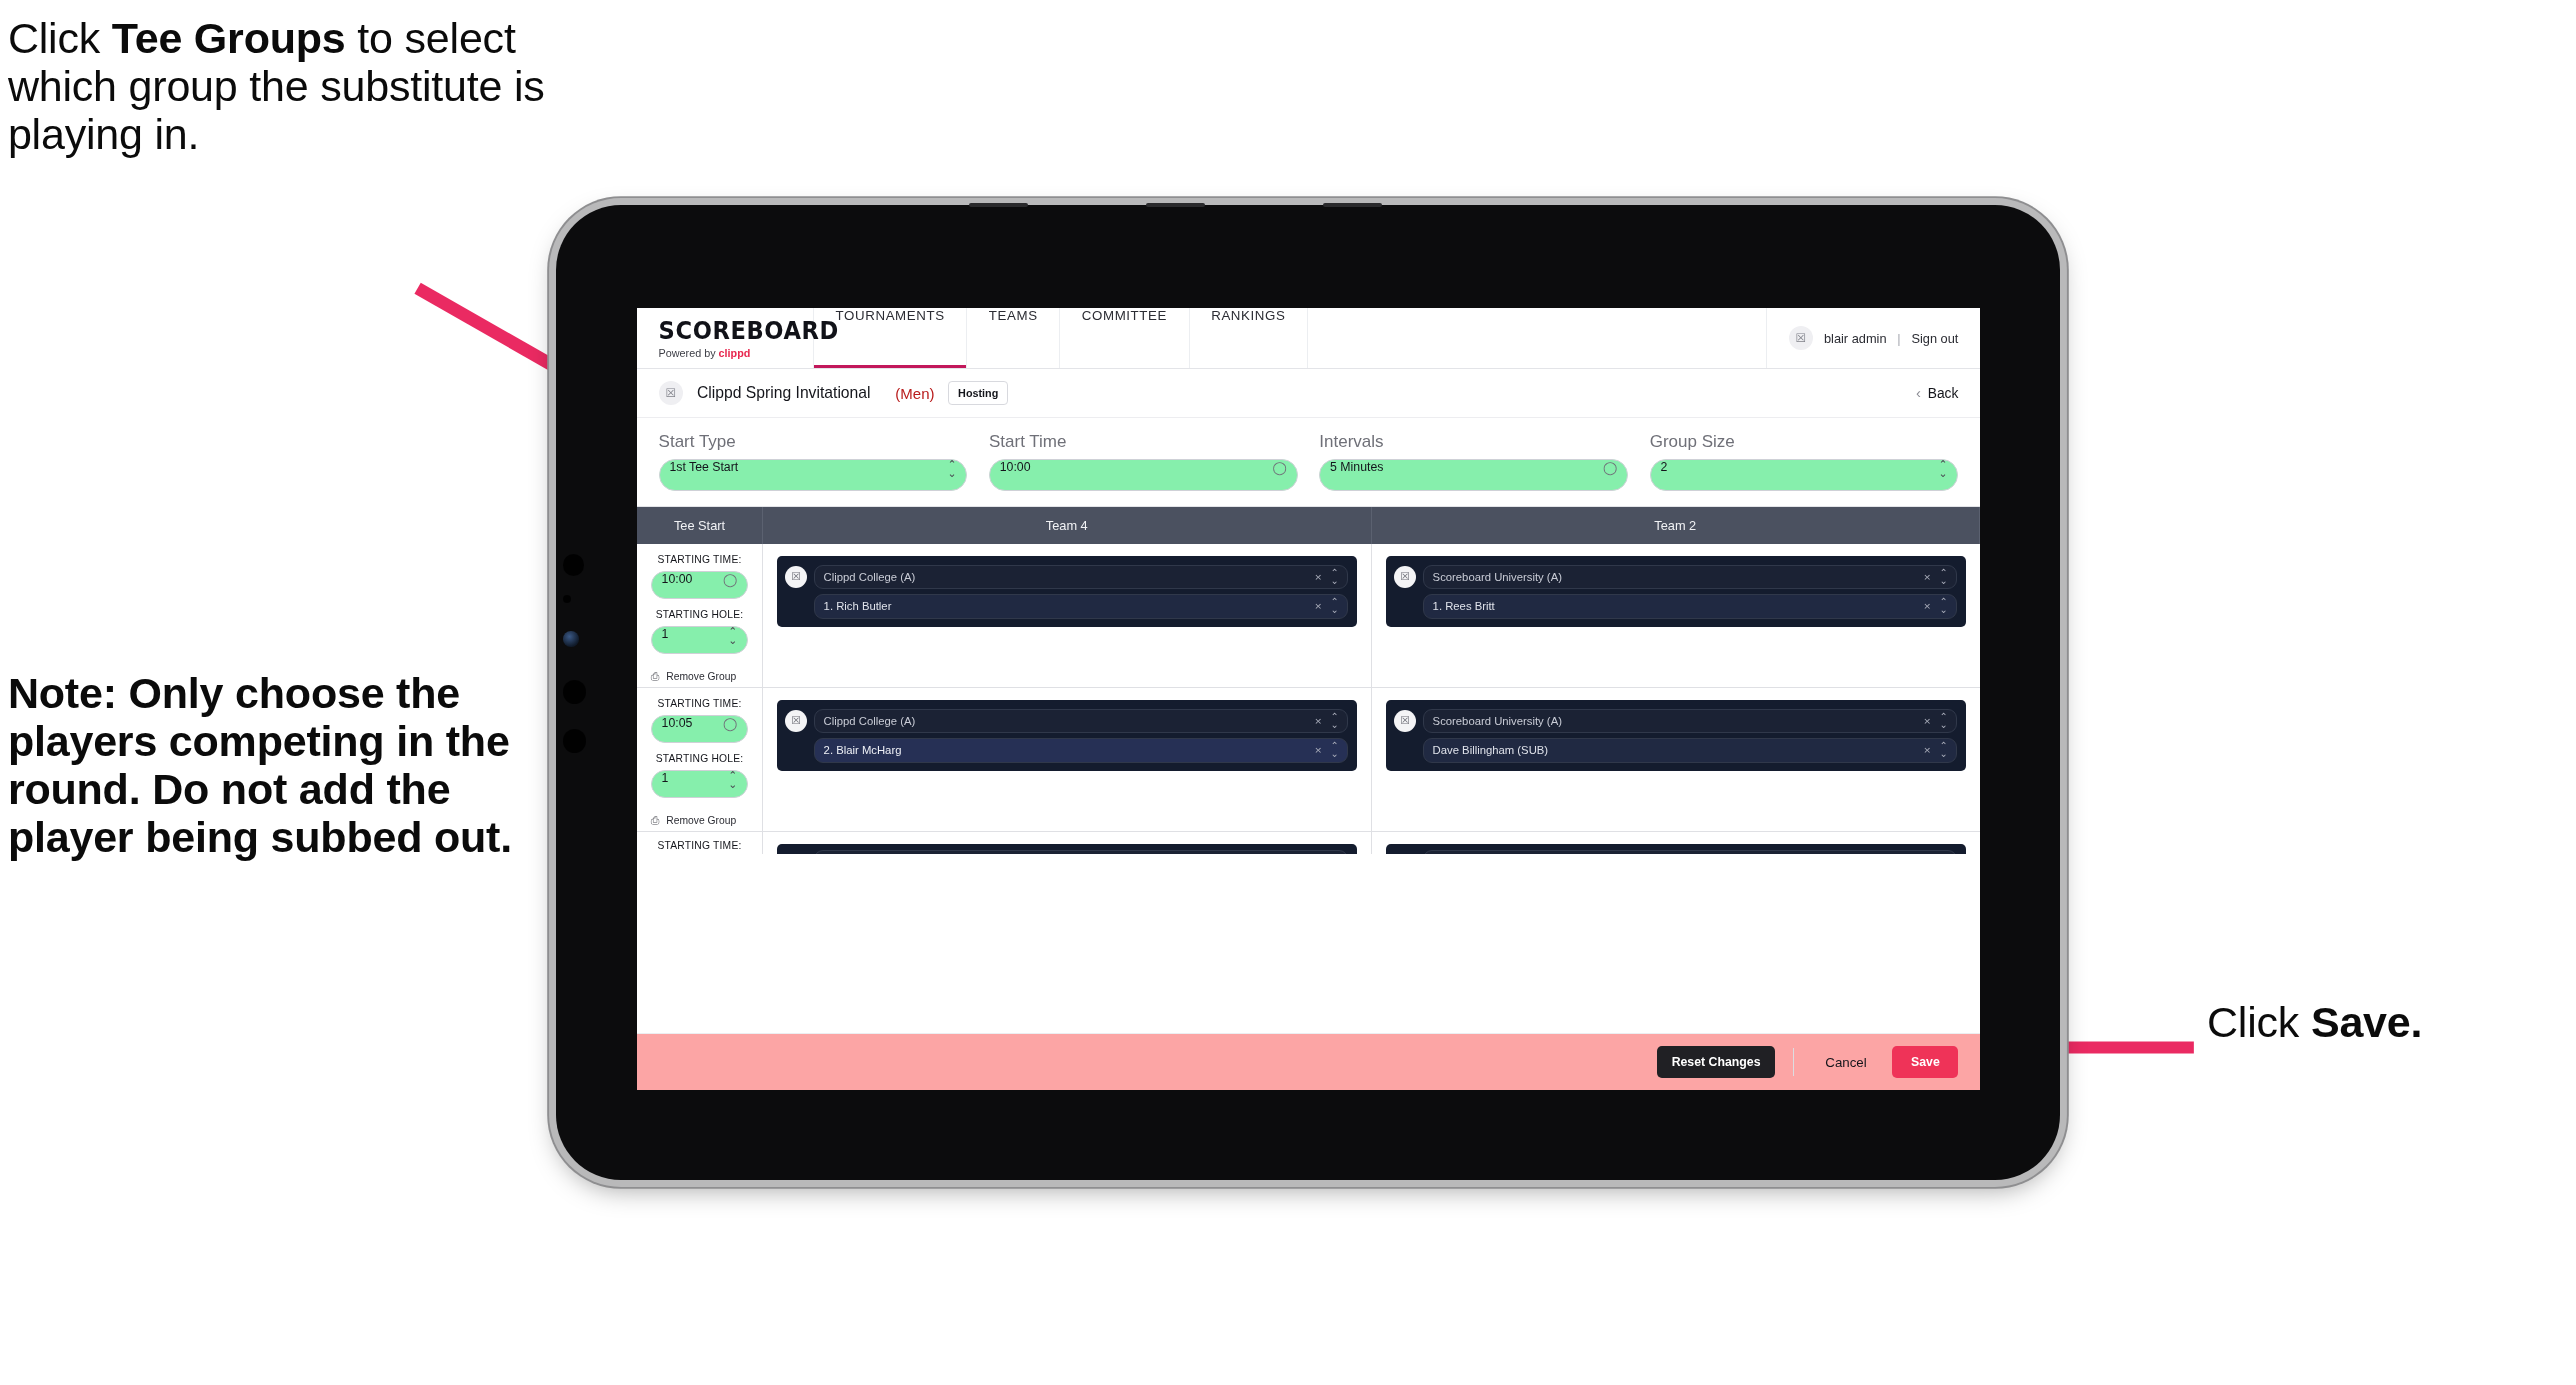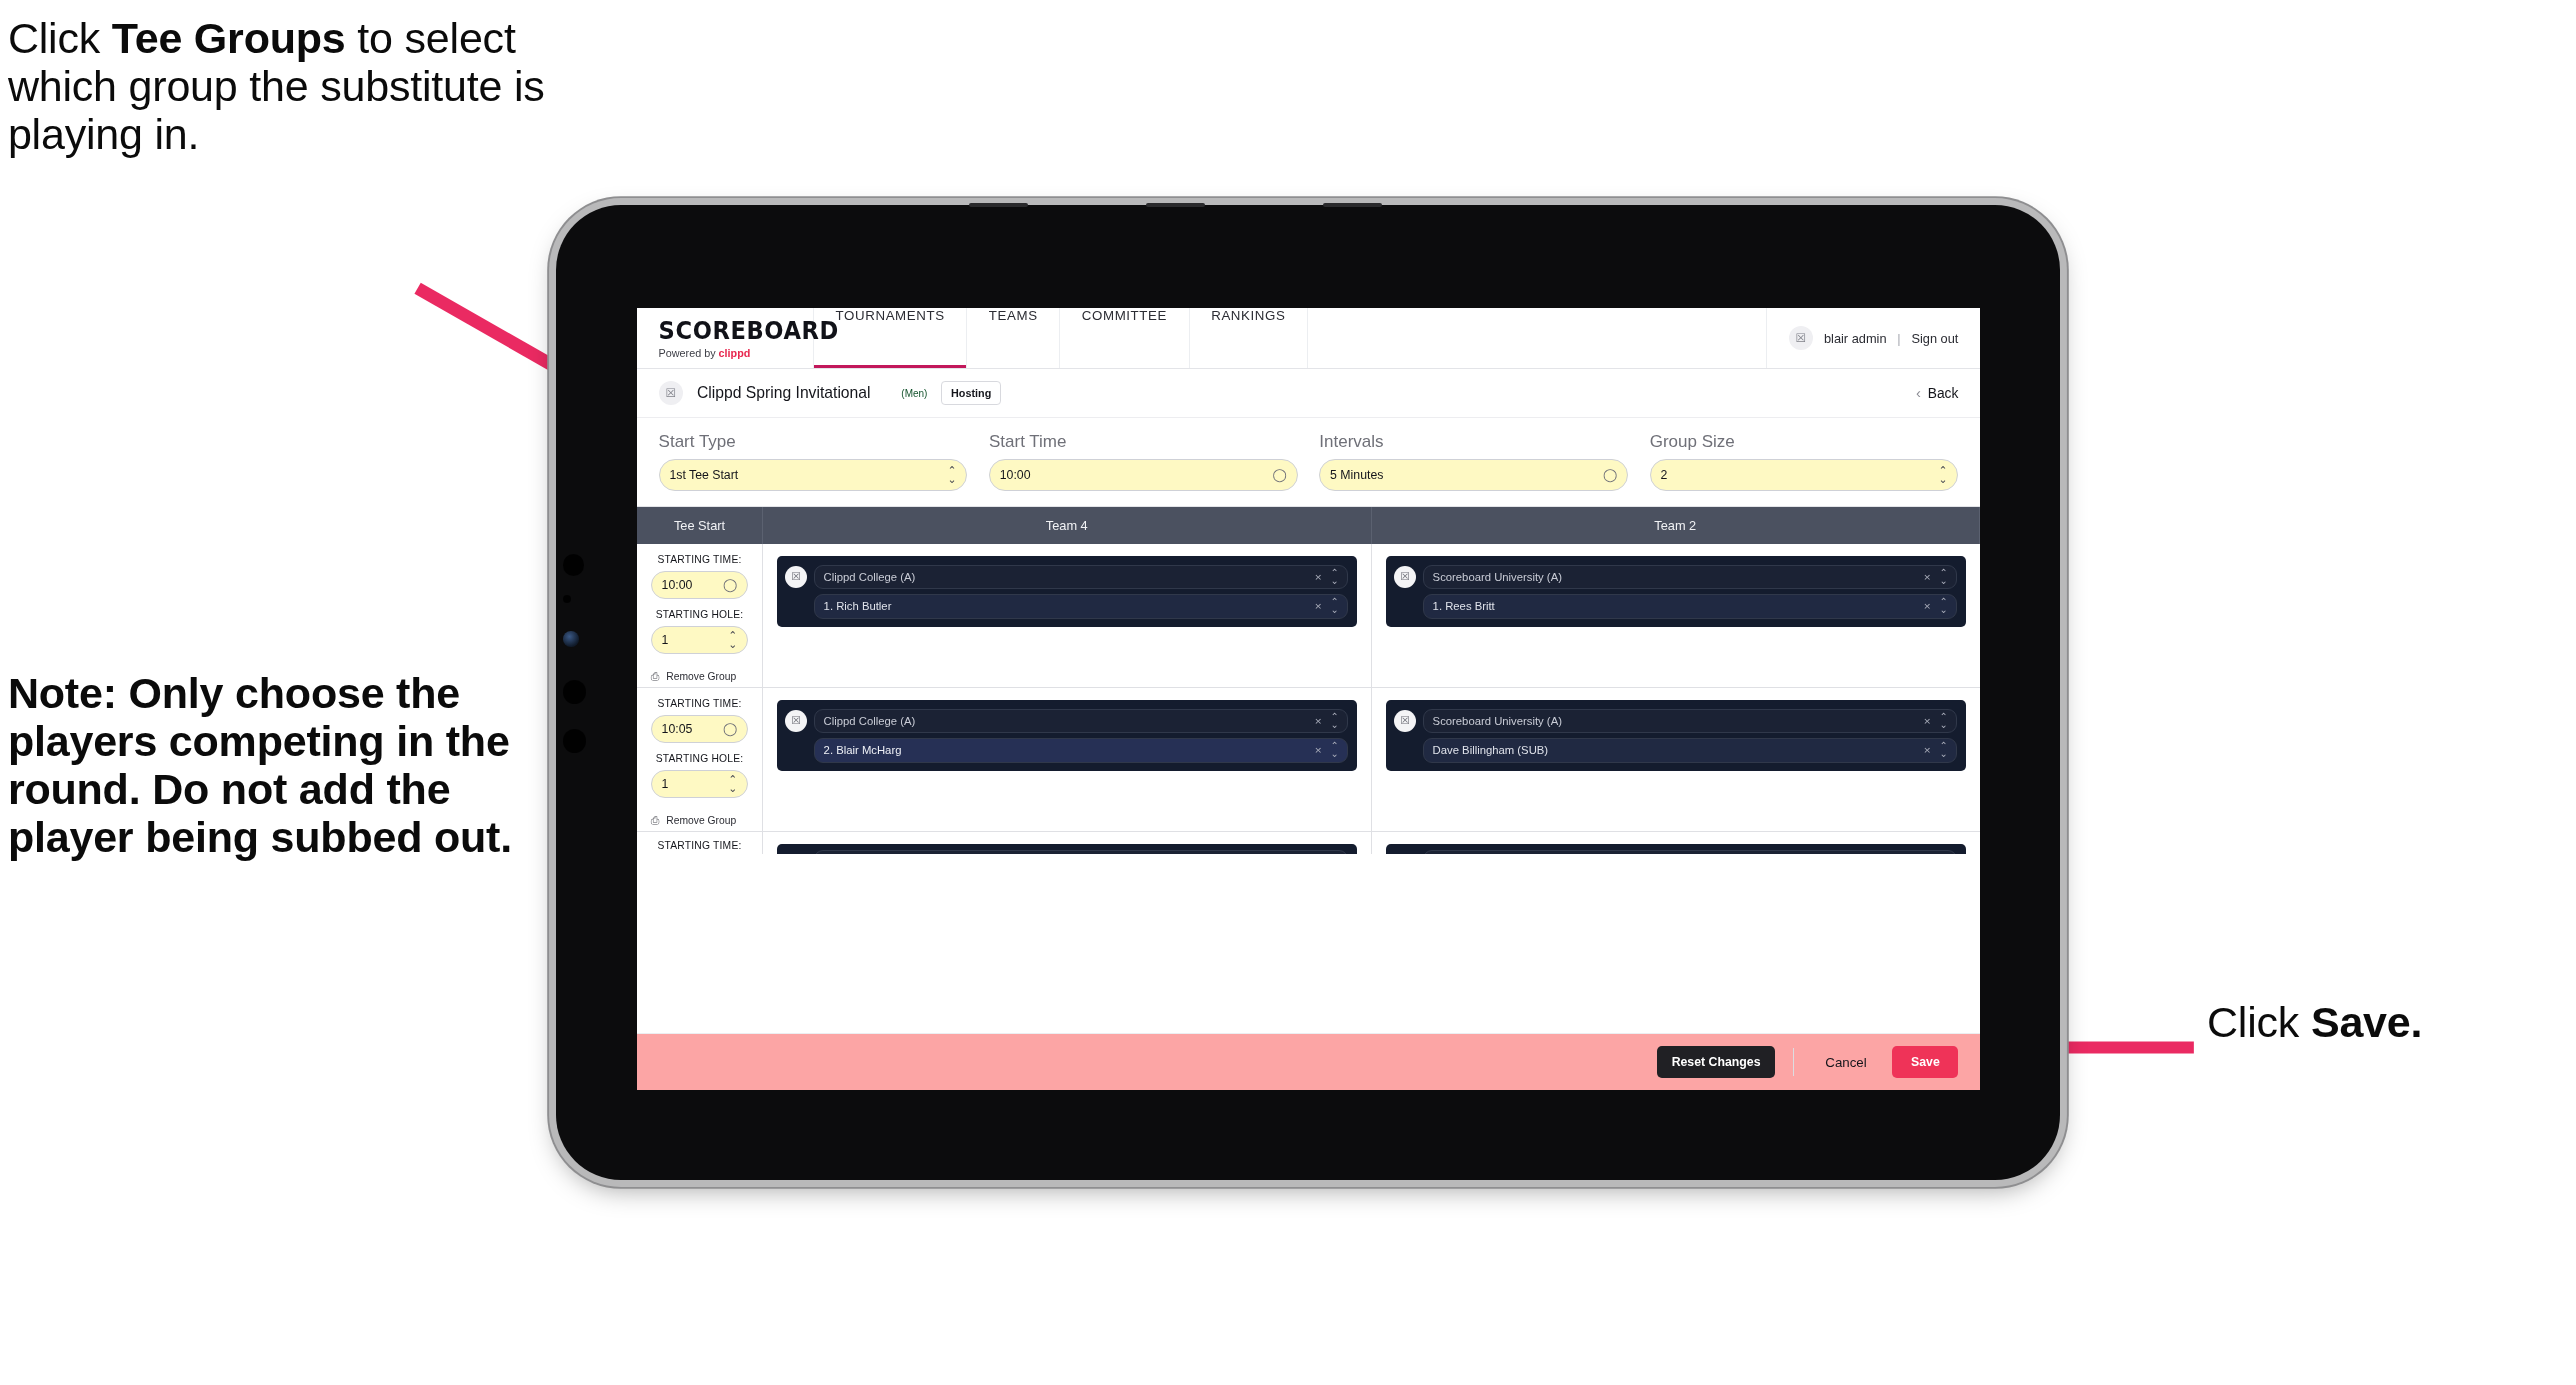--- a/index.html
+++ b/index.html
@@ -103,21 +103,21 @@
   }
   #nav-user .sep { color: #a9aab2; }
   #nav-user .signout { cursor: pointer; }
 
   
   #tourrow {
     height: 49px; display: flex; align-items: center;
     padding: 0 21.6px; border-bottom: 1px solid #ededf0; gap: 13.8px;
   }
   #tourrow .t-title { font-size: 15.7px; color: #14151b; }
-  #tourrow .t-gender { font-size: 10px; color: #14532d; margin-left: 17px; }
+  #tourrow .t-gender { font-size: 15px; color: #b91c1c; margin-left: 11px; }
   #tourrow .badge {
     font-size: 10.8px; font-weight: 700; color: #14151b;
     border: 1px solid #d8d9de; border-radius: 3.9px; padding: 4.9px 8.8px;
     background: #fff;
   }
   #back-btn {
     margin-left: auto; font-size: 13.8px; color: #14151b;
     display: flex; align-items: center; gap: 6.9px; cursor: pointer;
   }
   #back-btn .chev { color: #8b8c94; font-size: 14.7px; }
@@ -126,21 +126,21 @@
   #settings {
     display: flex; gap: 21.6px; padding: 13.8px 21.6px 15.7px 21.6px;
     background: #fff;
   }
   .field { flex: 1; }
   .field label {
     display: block; font-size: 17px; color: #6f7078; margin-bottom: 6.9px;
   }
   .ctrl {
     height: 32px; border: 1px solid #cfd1d7; border-radius: 16px;
-    background: #fef9c3; display: flex; align-items: center;
+    background: #86efac; display: flex; 
     padding: 0 9.8px; font-size: 12.3px; color: #14151b;
     cursor: pointer;
   }
   .ctrl .val { flex: 1; }
   .ctrl .gl { color: #6f7078; font-size: 12.8px; }
   .stepper { font-size: 10.8px; color: #4a4b53; line-height: .85; text-align:center; }
 
   
   #tbl { border-top: 1px solid #e3e4e8; }
   #thead { display: flex; background: #4b5160; }

